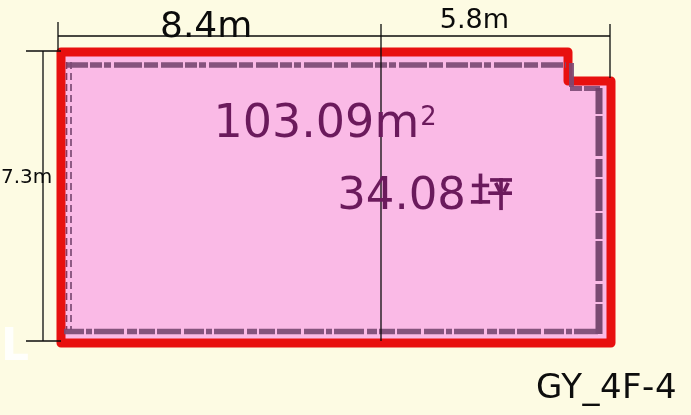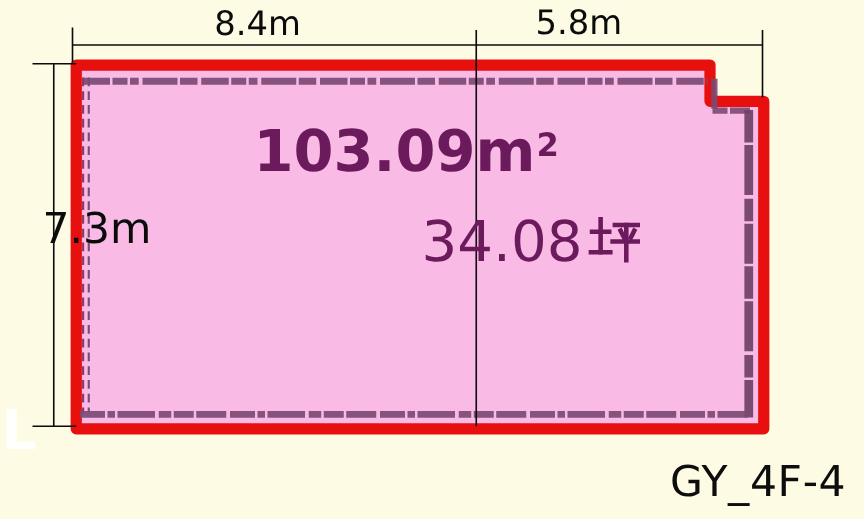--- a/index.html
+++ b/index.html
@@ -5,26 +5,26 @@
   html,body{margin:0;padding:0;}
   .stage{
     position:relative;
     width:691px;height:415px;
     background:#FDFBE3;
     overflow:hidden;
     font-family:"DejaVu Sans","Liberation Sans",sans-serif;
   }
   .stage svg.plan{position:absolute;left:0;top:0;}
   .label{position:absolute;color:#0b0b0b;line-height:1.1;white-space:nowrap;}
-  .dim{font-size:27px;}
+  .dim{font-size:36px;}
   .dim-w1{left:160px;top:5px;width:92px;text-align:center;}
-  .dim-w2{left:417px;top:4px;width:92px;text-align:center;font-size:27px;}
-  .dim-h{left:1px;top:165px;font-size:34px;padding-left:33px;}
+  .dim-w2{left:417px;top:4px;width:92px;text-align:right;font-size:27px;}
+  .dim-h{left:1px;top:165px;font-size:20px;}
   .center-col{position:absolute;left:138px;width:374px;text-align:center;color:#6B1A5C;}
-  .area-line{top:96px;font-size:46px;font-weight:700;}
+  .area-line{top:96px;font-size:46px;font-weight:400;}
   .tsubo-line{top:168px;font-size:45px;font-weight:500;text-align:right;}
   .sup2{font-size:0.56em;position:relative;top:-0.48em;margin-left:1px;}
   .tsubo-glyph-wrap{display:inline-block;margin-left:4px;vertical-align:-3px;}
   .plan-id{left:536px;top:368px;font-size:34px;letter-spacing:0.5px;color:#0d0d0d;}
   .watermark{left:1px;top:321px;font-size:44px;font-weight:bold;color:rgba(255,255,255,0.88);}
 </style>
 </head>
 <body>
 
 <div class="stage">

